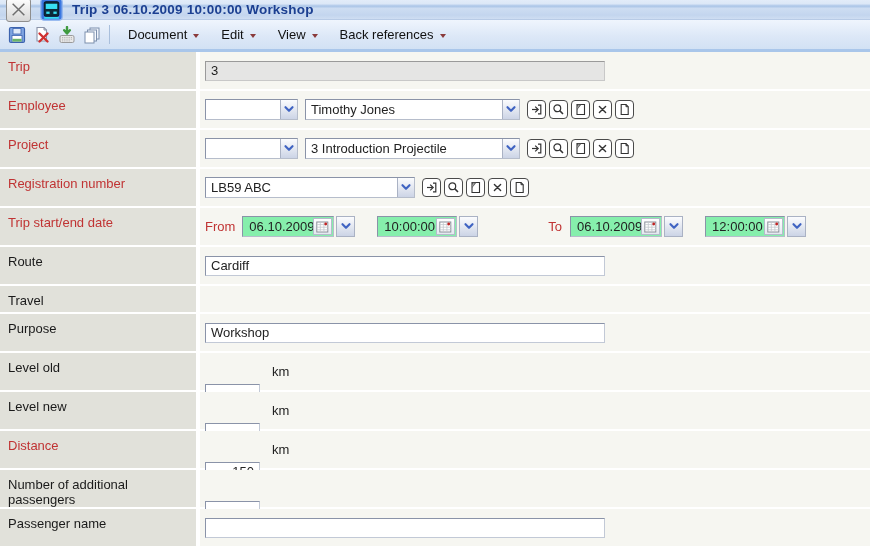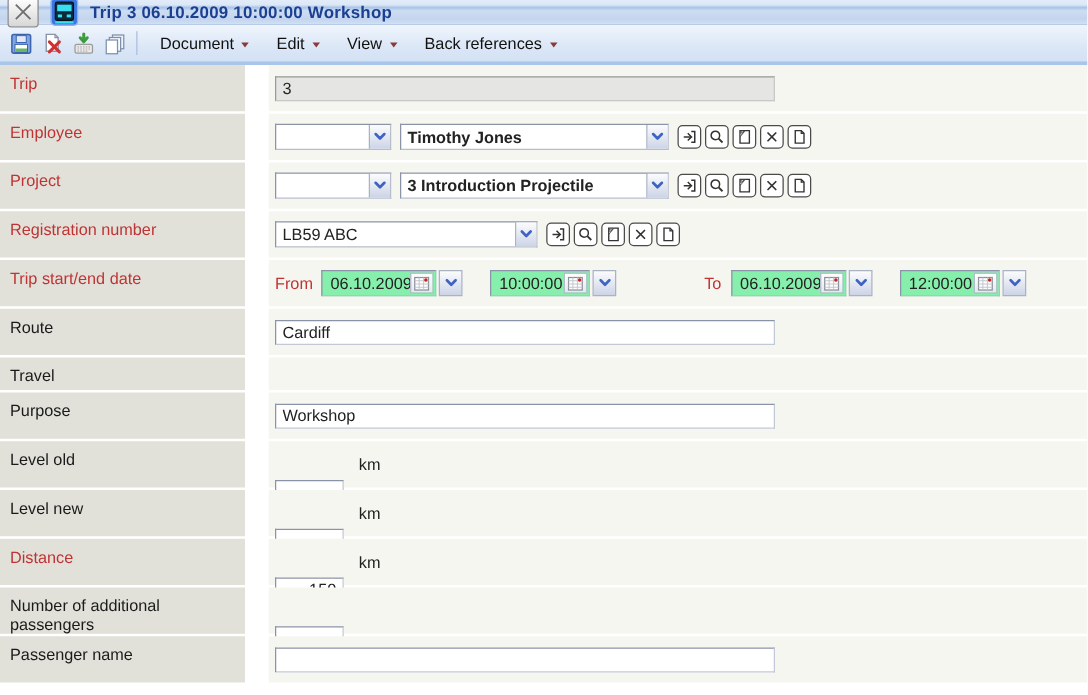--- a/index.html
+++ b/index.html
@@ -25,38 +25,38 @@
     font-size:13px; color:#111; cursor:default; }
   .menu-arrow { width:0; height:0; border-left:3.5px solid transparent;
     border-right:3.5px solid transparent; border-top:4.5px solid #8a3a3a; margin-top:2px; }
   .toolbar-divider { height:3px; background:#a9c6ea; }
 
   
   .form { background:#fff; }
   .row { display:flex; margin-bottom:2px; height:37px; }
   .row.short { height:26px; }
   .label-cell { width:196px; flex:none; background:#e1e1da; padding:7px 4px 0 8px;
-    font-size:13px; color:#1a1a1a; margin-right:19px; }
+    font-size:13px; color:#1a1a1a; margin-right:4px; }
   .label-cell.req { color:#c03333; }
   .content-cell { flex:1; background:#f6f6f1; display:flex; align-items:center; padding-left:5px; }
 
   
   .tb { height:20px; font-family:"Liberation Sans",sans-serif; font-size:13px; color:#222;
     background:#fff; border:1px solid; border-color:#8a93a8 #c2c9d6 #c2c9d6 #8a93a8; padding:0 5px; }
   .tb.readonly { background:#e5e5e4; border-color:#9a9a9a #c8c8c8 #c8c8c8 #9a9a9a; }
   .w400 { width:400px; }
   .w55 { width:55px; }
   .num { text-align:right;margin-top:44px; }
 
   .combo { display:flex; align-items:stretch; height:21px; background:#fff;
     border:1px solid; border-color:#8a93a8 #b6bdcb #b6bdcb #8a93a8; }
   .combo-text { flex:1; font-size:13px; color:#222; padding:2px 4px 0 5px; white-space:nowrap; overflow:hidden; }
   .combo-btn { width:17px; flex:none; border-left:1px solid #aab2c4;
     background:linear-gradient(#fbfcfe,#dfe4ef 60%,#ccd4e6); display:flex; align-items:center; justify-content:center; }
-  .cw93 { width:93px; } .cw215 { width:215px; margin-left:7px;font-weight:bold; } .cw210 { width:210px; }
+  .cw93 { width:93px; } .cw215 { width:215px; margin-left:7px; } .cw210 { width:210px; }
 
   .icon-btns { display:flex; gap:3px; margin-left:7px; }
   .mini-btn { width:19px; height:19px; background:#fff; border:1px solid #4a4a4a; border-radius:4px;
     display:flex; align-items:center; justify-content:center; padding:0; }
 
   
   .dt-label { color:#c03333; font-size:13px; }
   .dt-group { display:flex; align-items:center; }
   .dt-field { display:flex; align-items:center; height:21px; background:#86efac;
     border:1px solid; border-color:#8a93a8 #b6bdcb #b6bdcb #8a93a8; padding-right:1px; }

